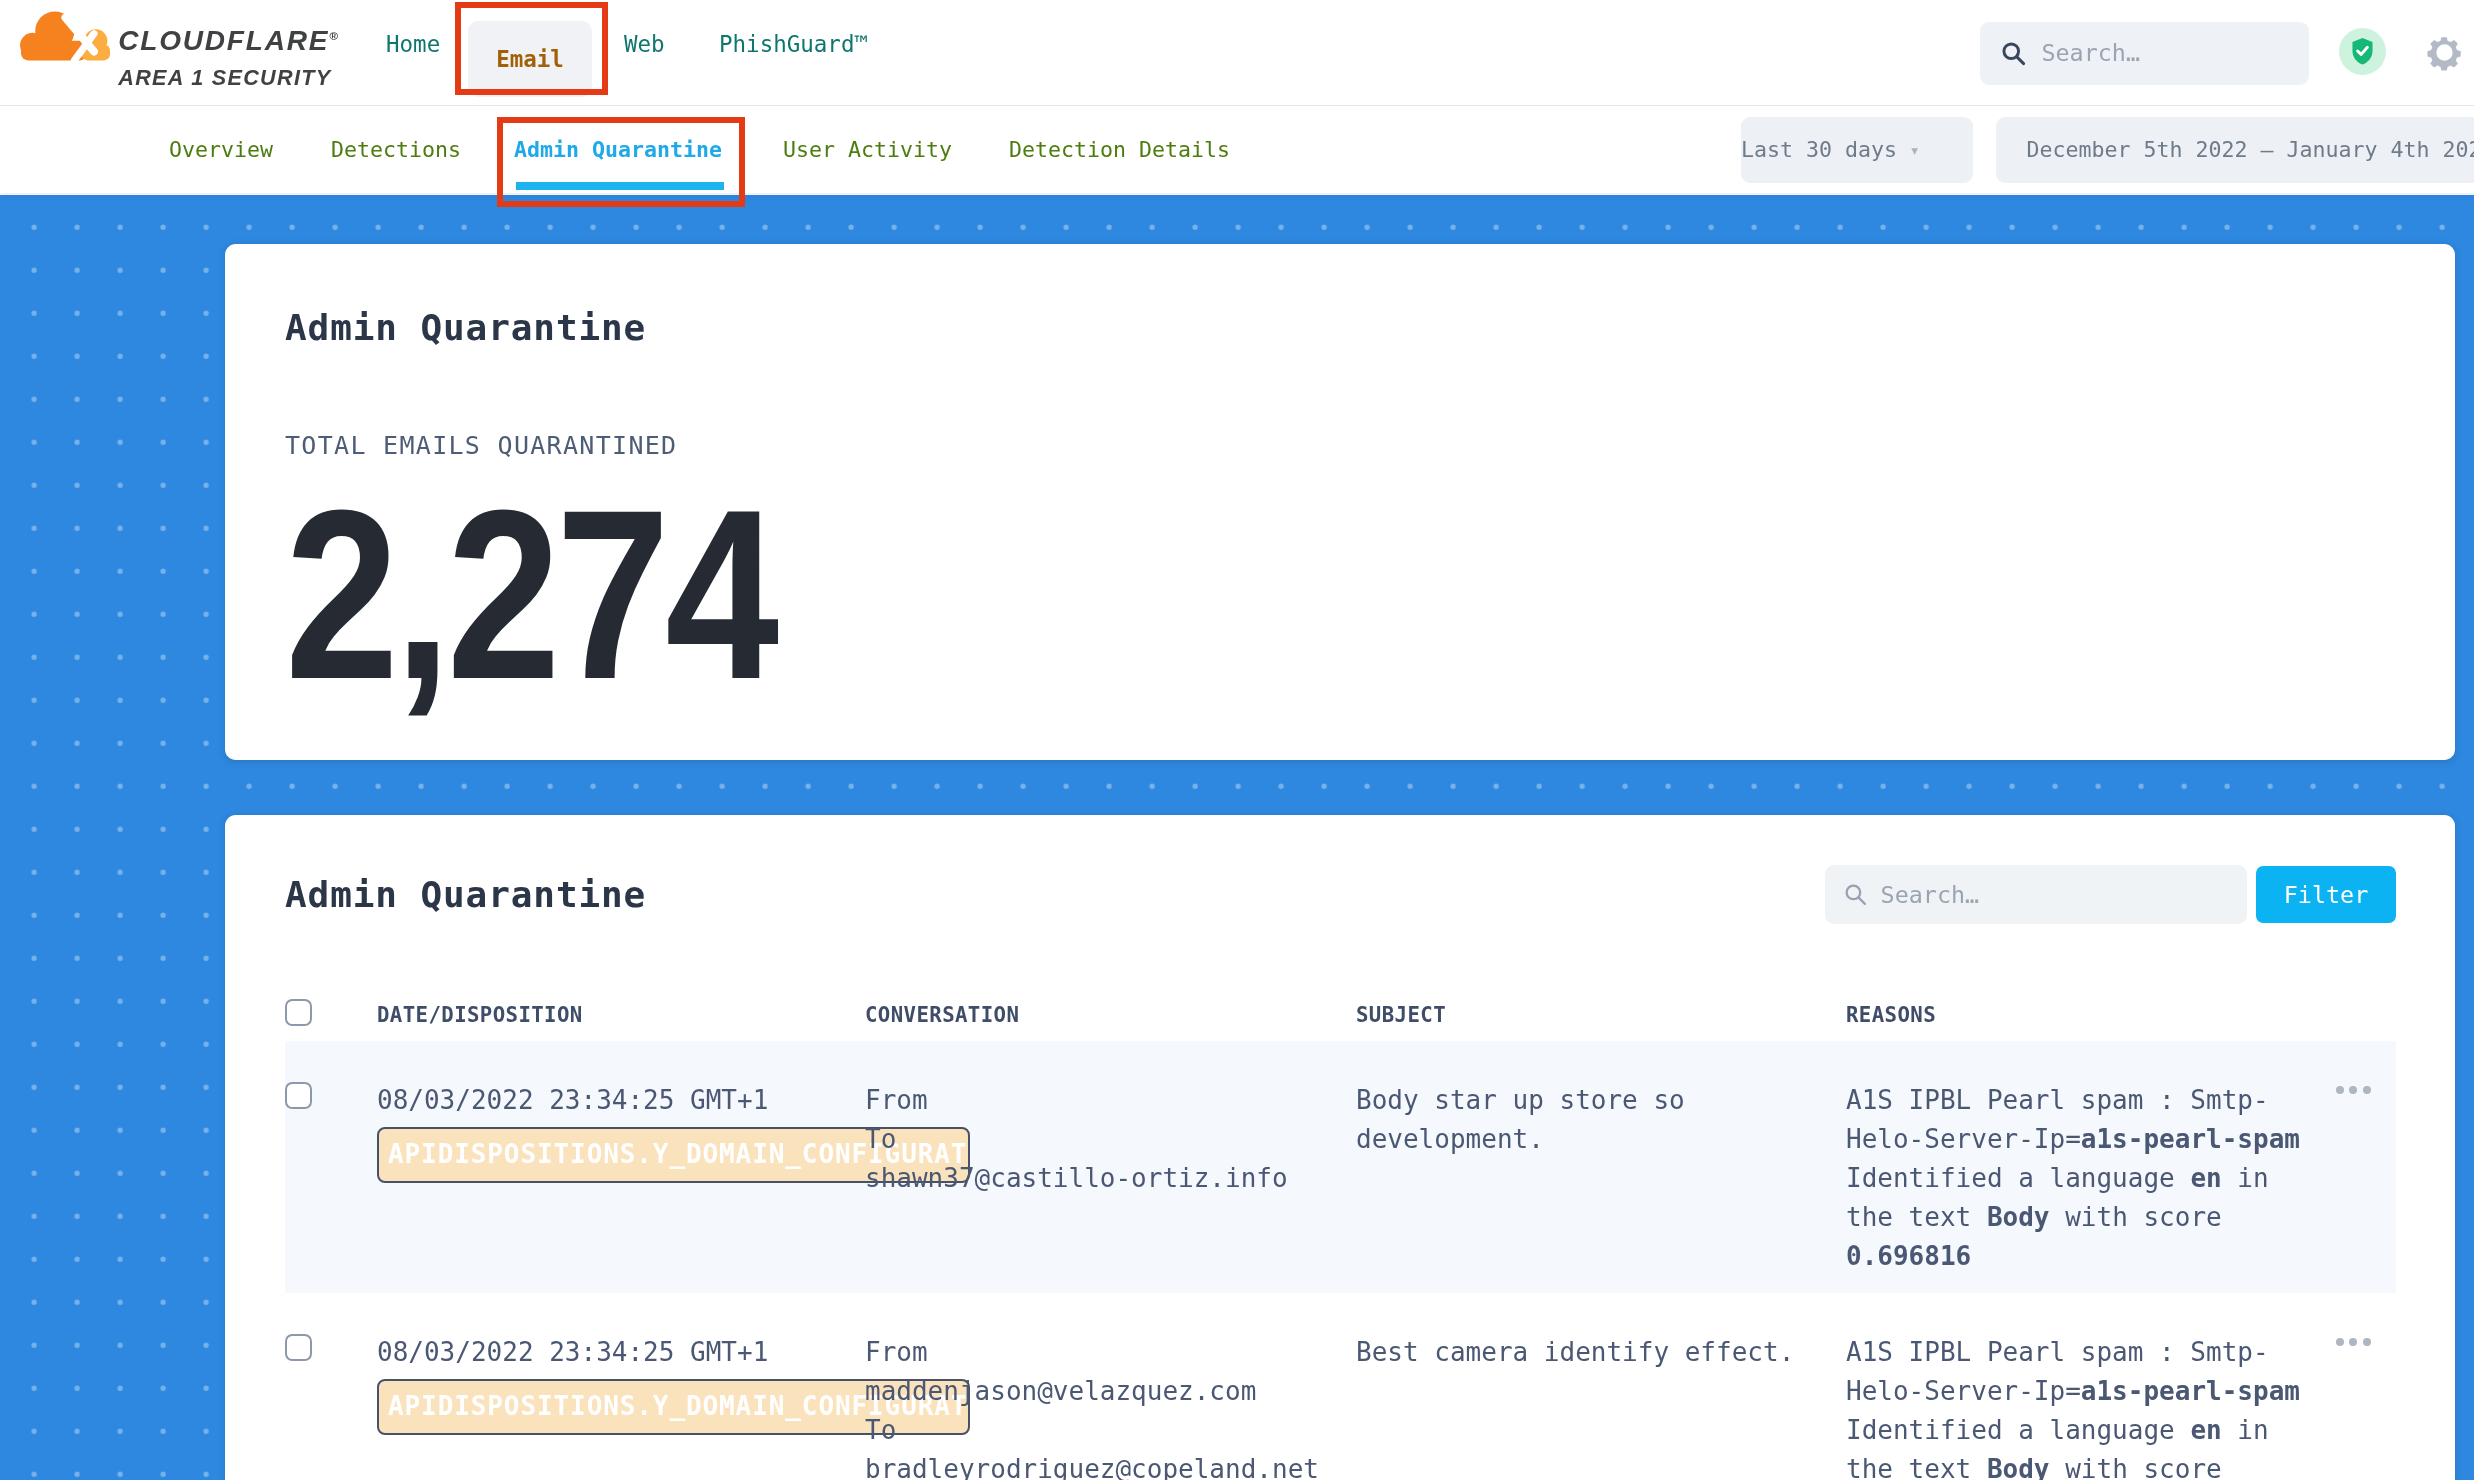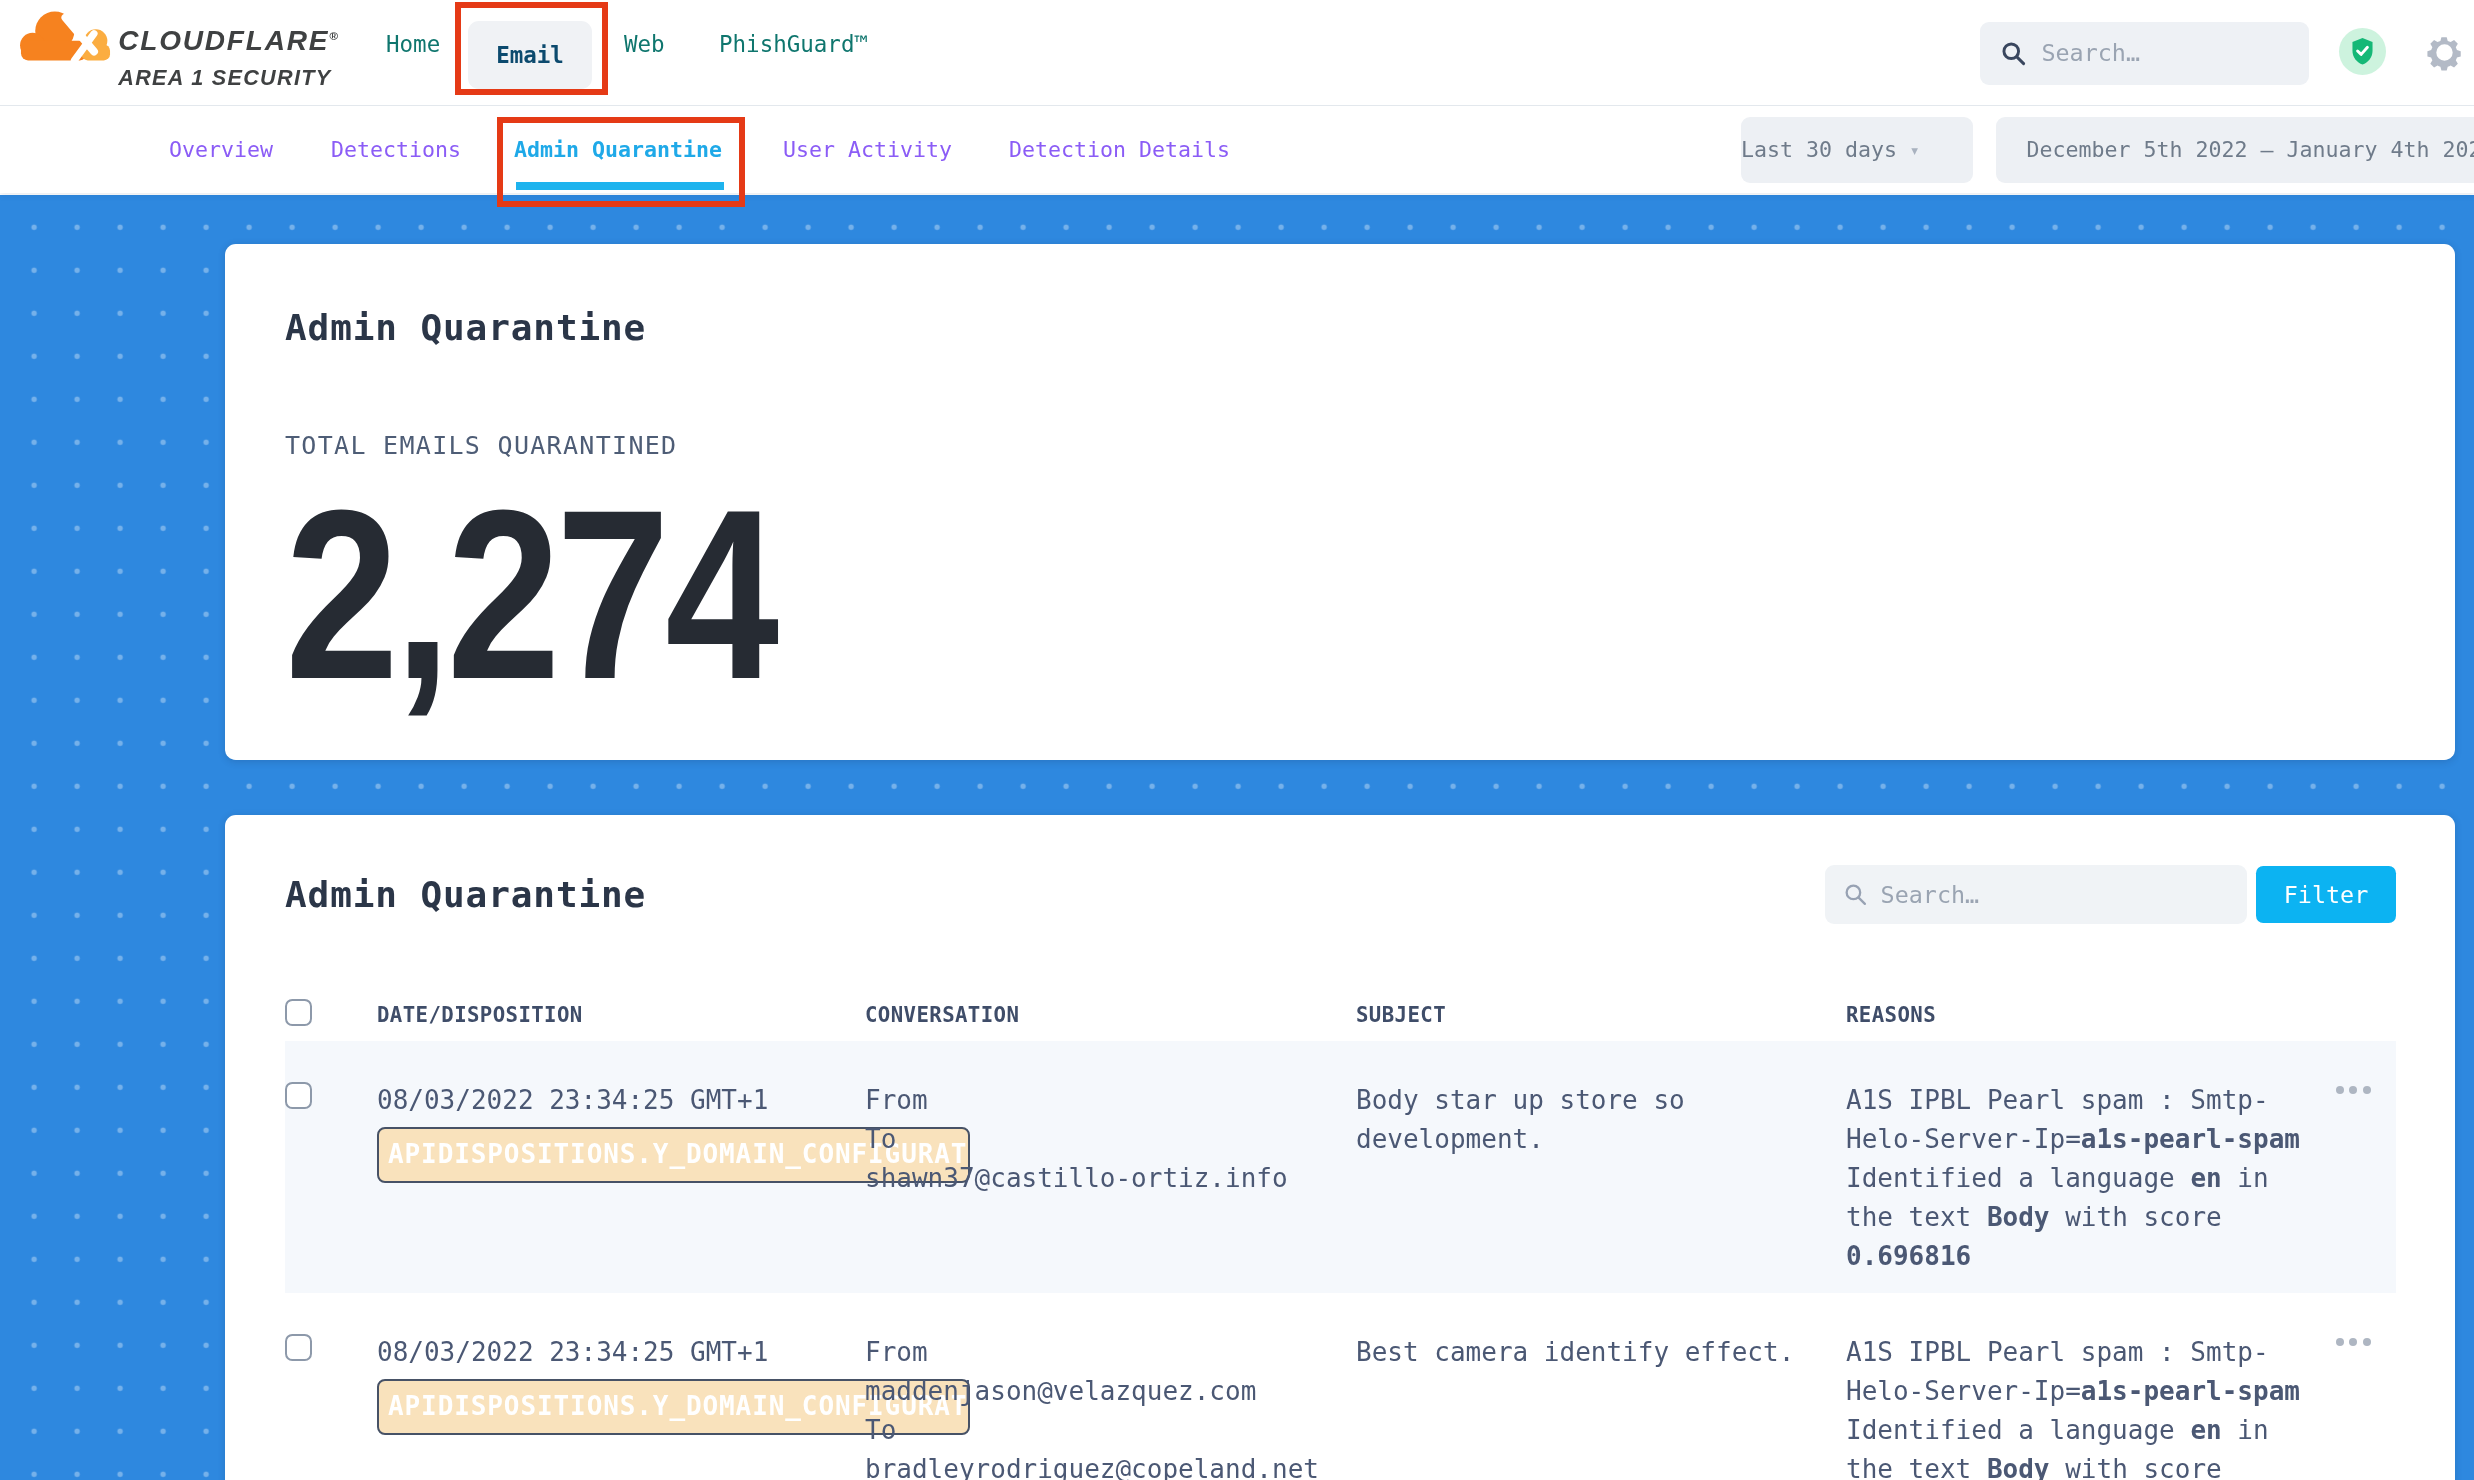--- a/index.html
+++ b/index.html
@@ -13,38 +13,38 @@
   .brand-text { position:absolute; left:103px; top:20px; color:#3f4142;font-style:italic; }
   .brand-name { font-family:"Liberation Sans","DejaVu Sans",sans-serif; font-weight:800; font-size:28px; letter-spacing:1.8px; }
   .brand-reg { font-size:11.7px; vertical-align:super; }
   .brand-sub { font-family:"Liberation Sans","DejaVu Sans",sans-serif; font-weight:700; font-size:21.6px; letter-spacing:1.3px; margin-top:7.2px; }
 
   .nav-item { position:absolute; top:0; height:88px; display:flex; align-items:center;
     font-size:22.5px; color:#0f766e; cursor:pointer; }
   .nav-home { left:386px; }
   .nav-web  { left:624px; }
   .nav-phish{ left:719px; }
-  .nav-email-pill { position:absolute; left:468px; top:20.7px; width:124px; height:68px;
+  .nav-email-pill { position:absolute; left:468px; top:20.7px; width:124px; height:76px;
     background:#f0f2f5; border-radius:10.8px; display:flex; align-items:center; justify-content:center;
-    font-size:22.5px; font-weight:bold; color:#0c4a6e; cursor:pointer; }
+    font-size:22.5px; font-weight:bold; color:#a16207; cursor:pointer; }
 
   .hdr-search { position:absolute; left:1980px; top:21.6px; width:329px; height:63px;
     background:#eef1f5; border-radius:9px; display:flex; align-items:center; padding:0 20px; }
   .hdr-search input { border:none; outline:none; background:transparent; margin-left:14.4px; width:243px;
     font-family:inherit; font-size:23.4px; color:#4b5874; }
   .hdr-search input::placeholder { color:#9aa4b2; }
   .shield-badge { position:absolute; left:2339px; top:28px; width:47px; height:47px; border-radius:50%;
     background:#cdf3de; display:flex; align-items:center; justify-content:center; cursor:pointer; }
   .gear { position:absolute; left:2424px; top:32px; width:41px; height:41px; cursor:pointer; }
 
   
   .subnav { position:relative; height:87px; background:#fff; z-index:19;
     box-shadow:0 2.7px 6.3px rgba(30,50,90,.10); }
   .tab { position:absolute; top:0; height:87px; display:flex; align-items:center;
-    font-size:21.6px; color:#8b5cf6; cursor:pointer; }
+    font-size:21.6px; color:#4d7c0f; cursor:pointer; }
   .tab-0 { left:169px; } .tab-1 { left:331px; } .tab-2 { left:514px; } .tab-3 { left:783px; } .tab-4 { left:1009px; }
   .tab.active { color:#1fa9e8; font-weight:bold; }
   .tab.active::after { content:""; position:absolute; left:1.8px; bottom:2.7px; height:8px; width:100%;
     background:#1db3ee; }
   .period-pill { position:absolute; left:1741px; top:10.8px; width:232px; height:66px; background:#edf0f4;
     border-radius:9px; display:flex; align-items:center; gap:12.6px;
     font-size:21.6px; color:#6f7b8a; cursor:pointer; }
   .period-pill .caret { color:#a9b2bf; font-size:17px; }
   .range-pill { position:absolute; left:1996px; top:10.8px; width:508px; height:66px; background:#edf0f4;
     border-radius:9px; display:flex; align-items:center; padding-left:30.5px;

